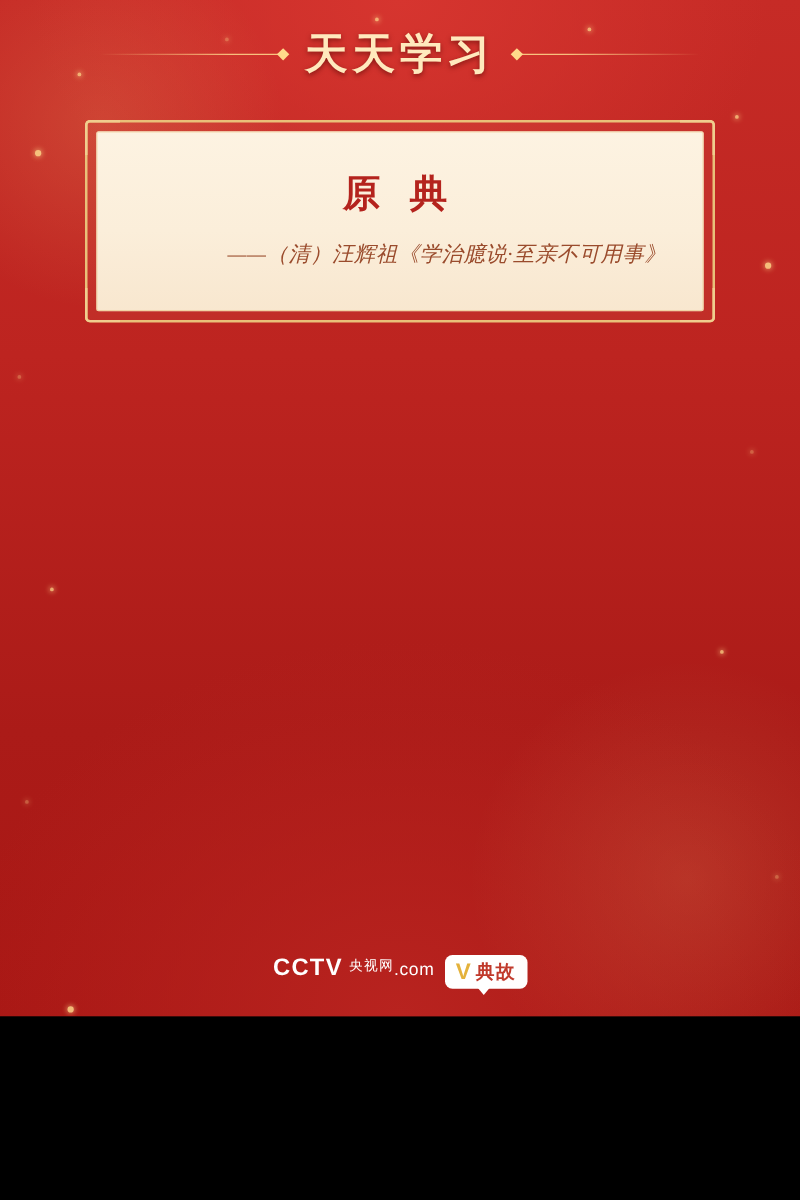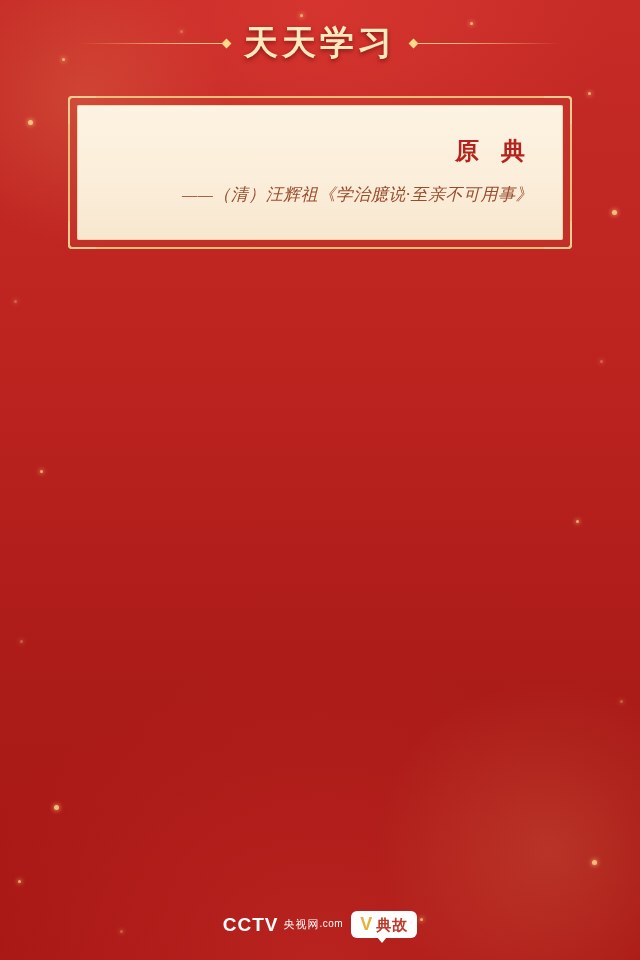--- a/index.html
+++ b/index.html
@@ -9,21 +9,21 @@
   }
   body {
     width: 640px;
     height: 960px;
     overflow: hidden;
     font-family: "Liberation Serif", "DejaVu Serif", serif;
   }
   .poster {
     position: relative;
     width: 640px;
-    height: 960px;
+    height: 813px;
     background:
       radial-gradient(ellipse 420px 300px at 50% 0%, #d6352f 0%, rgba(214,53,47,0) 70%),
       radial-gradient(ellipse 500px 420px at 50% 100%, #b8231f 0%, rgba(184,35,31,0) 72%),
       linear-gradient(180deg, #c62b26 0%, #bd2420 35%, #ab1b18 72%, #a81714 100%);
     overflow: hidden;
   }
   
   .poster:before {
     content: "";
     position: absolute;
@@ -123,22 +123,22 @@
   .corner.bl { bottom: -2px; left: -2px; border-right: none; border-top: none; border-bottom-left-radius: 4px; }
   .corner.br { bottom: -2px; right: -2px; border-left: none; border-top: none; border-bottom-right-radius: 4px; }
 
   .card {
     background: linear-gradient(180deg, #fdf3e2 0%, #fbeeda 55%, #f8e7cf 100%);
     border-radius: 2px;
     padding: 26px 30px 34px;
     box-shadow: inset 0 0 0 1px rgba(233,192,121,0.5);
   }
   .card-title {
-    text-align: right;
-    font-size: 24px;
+    text-align: center;
+    font-size: 30px;
     font-weight: bold;
     letter-spacing: 8px;
     color: #b4231d;
     margin: 4px 0 14px;
     font-family: "Liberation Serif", "DejaVu Serif", serif;
   }
   .card-body {
     font-size: 20.5px;
     line-height: 1.78;
     color: #5a3324;
@@ -155,21 +155,21 @@
     font-style: italic;
   }
 
   
   .footer {
     position: absolute;
     left: 0;
     right: 0;
     bottom: 22px;
     display: flex;
-    align-items: center;
+    align-items: flex-start;
     justify-content: center;
     gap: 8px;
   }
   .cctv-logo {
     display: flex;
     align-items: center;
     gap: 5px;
     color: #fff;
   }
   .cctv-mark {
@@ -184,21 +184,21 @@
     flex-direction: row;
     line-height: 1.05;
     font-family: "Liberation Sans", sans-serif;
   }
   .cctv-cn .cn {
     font-size: 11px;
     color: #ffffff;
     letter-spacing: 1px;
   }
   .cctv-cn .com {
-    font-size: 10px;
+    font-size: 14px;
     color: #ffffff;
     letter-spacing: 0.5px;
   }
   .v-badge {
     display: flex;
     align-items: center;
     gap: 4px;
     background: #ffffff;
     border-radius: 6px;
     padding: 4px 9px 5px;

